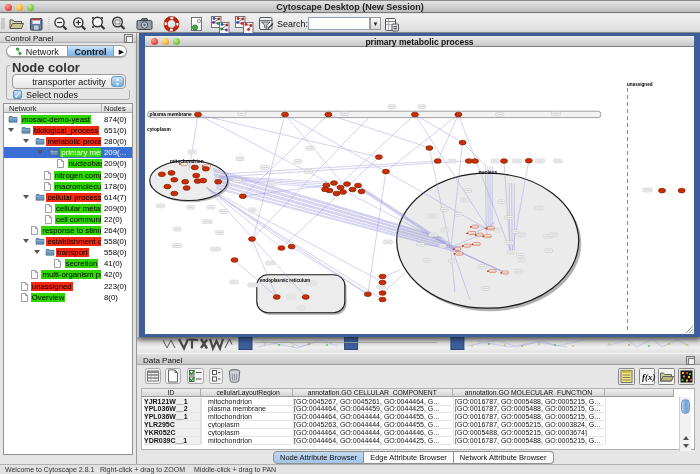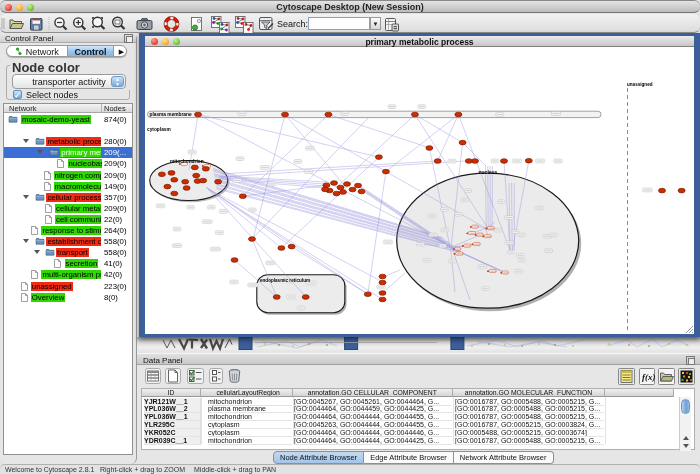--- a/index.html
+++ b/index.html
@@ -1,18 +1,18 @@
 <!DOCTYPE html>
 <html><head>
 <meta charset="utf-8">
 <style>
 * { margin:0; padding:0; box-sizing:border-box; }
 html,body { width:700px; height:474px; overflow:hidden; font-family:"Liberation Sans", sans-serif; }
 #app { position:relative; width:700px; height:474px; background:#e3e3e3; }
-.abs { position:absolute;border-radius:6px; }
+.abs { position:absolute; }
 
 
 #titlebar { left:0; top:0; width:700px; height:13px;
   background:linear-gradient(#e4e4e4,#cdcdcd 60%,#bcbcbc);
   border-bottom:1px solid #777; border-top:1px solid #888; }
 #titlebar .tl { position:absolute; top:3px; width:7px; height:7px; border-radius:50%; }
 #title-text { position:absolute; top:1px; left:0; width:700px; text-align:center;
   font-size:9px; font-weight:bold; color:#222; }
 
 
@@ -254,20 +254,29 @@
         </div>
       <div id="tree">
       <div class="trow" style="top:0.0px">
             <svg class="fold" style="left:4.4px" width="10" height="8" viewBox="0 0 10 8">
               <path d="M0.5 2 L0.5 7 L9.5 7 L9.5 1.5 L4.5 1.5 L3.7 0.5 L1 0.5 Z" fill="#6f95bd" stroke="#3c5e80" stroke-width="0.8"></path>
               <path d="M0.5 3 L9.5 3" stroke="#8fb3d6" stroke-width="1"></path>
             </svg>
             <span class="lbl bg-g" style="left:17px;max-width:80px">mosaic-demo-yeast</span>
             <span class="cnt">874(0)</span>
           </div>
+      <div class="trow" style="top:11.1px">
+            <span class="tri" style="left:4.3px"></span>
+            <svg class="fold" style="left:17.1px" width="10" height="8" viewBox="0 0 10 8">
+              <path d="M0.5 2 L0.5 7 L9.5 7 L9.5 1.5 L4.5 1.5 L3.7 0.5 L1 0.5 Z" fill="#6f95bd" stroke="#3c5e80" stroke-width="0.8"></path>
+              <path d="M0.5 3 L9.5 3" stroke="#8fb3d6" stroke-width="1"></path>
+            </svg>
+            <span class="lbl bg-r" style="left:28.9px;max-width:68px">biological_process</span>
+            <span class="cnt">651(0)</span>
+          </div>
       <div class="trow" style="top:22.2px">
             <span class="tri" style="left:18.7px"></span>
             <svg class="fold" style="left:30.6px" width="10" height="8" viewBox="0 0 10 8">
               <path d="M0.5 2 L0.5 7 L9.5 7 L9.5 1.5 L4.5 1.5 L3.7 0.5 L1 0.5 Z" fill="#6f95bd" stroke="#3c5e80" stroke-width="0.8"></path>
               <path d="M0.5 3 L9.5 3" stroke="#8fb3d6" stroke-width="1"></path>
             </svg>
             <span class="lbl bg-r" style="left:42.4px;max-width:55px">metabolic process</span>
             <span class="cnt">280(0)</span>
           </div>
       <div class="trow sel" style="top:33.3px">
@@ -294,30 +303,30 @@
             </svg>
             <span class="lbl bg-g" style="left:49.6px;max-width:47px">nitrogen compo</span>
             <span class="cnt">209(0)</span>
           </div>
       <div class="trow" style="top:66.6px">
             <svg class="page" style="left:39.5px" width="7" height="9" viewBox="0 0 7 9">
               <path d="M0.5 0.5 L4.5 0.5 L6.5 2.5 L6.5 8.5 L0.5 8.5 Z" fill="#fdfdfd" stroke="#888" stroke-width="0.8"></path>
               <path d="M4.5 0.5 L4.5 2.5 L6.5 2.5" fill="none" stroke="#888" stroke-width="0.8"></path>
             </svg>
             <span class="lbl bg-g" style="left:49.6px;max-width:47px">macromolecule</span>
-            <span class="cnt">149(0)</span>
+            <span class="cnt">178(0)</span>
           </div>
       <div class="trow" style="top:77.7px">
             <span class="tri" style="left:18.7px"></span>
             <svg class="fold" style="left:30.6px" width="10" height="8" viewBox="0 0 10 8">
               <path d="M0.5 2 L0.5 7 L9.5 7 L9.5 1.5 L4.5 1.5 L3.7 0.5 L1 0.5 Z" fill="#6f95bd" stroke="#3c5e80" stroke-width="0.8"></path>
               <path d="M0.5 3 L9.5 3" stroke="#8fb3d6" stroke-width="1"></path>
             </svg>
             <span class="lbl bg-r" style="left:42.4px;max-width:55px">cellular process</span>
-            <span class="cnt">357(0)</span>
+            <span class="cnt">614(7)</span>
           </div>
       <div class="trow" style="top:88.8px">
             <svg class="page" style="left:41px" width="7" height="9" viewBox="0 0 7 9">
               <path d="M0.5 0.5 L4.5 0.5 L6.5 2.5 L6.5 8.5 L0.5 8.5 Z" fill="#fdfdfd" stroke="#888" stroke-width="0.8"></path>
               <path d="M4.5 0.5 L4.5 2.5 L6.5 2.5" fill="none" stroke="#888" stroke-width="0.8"></path>
             </svg>
             <span class="lbl bg-g" style="left:51px;max-width:46px">cellular metabo</span>
             <span class="cnt">209(0)</span>
           </div>
       <div class="trow" style="top:99.9px">

